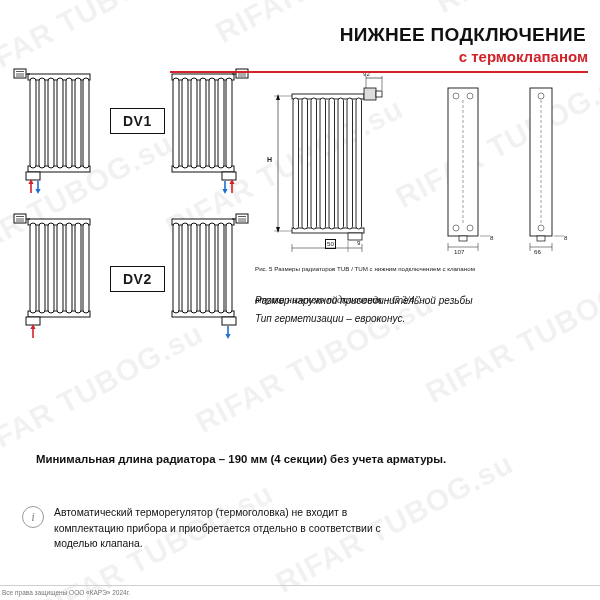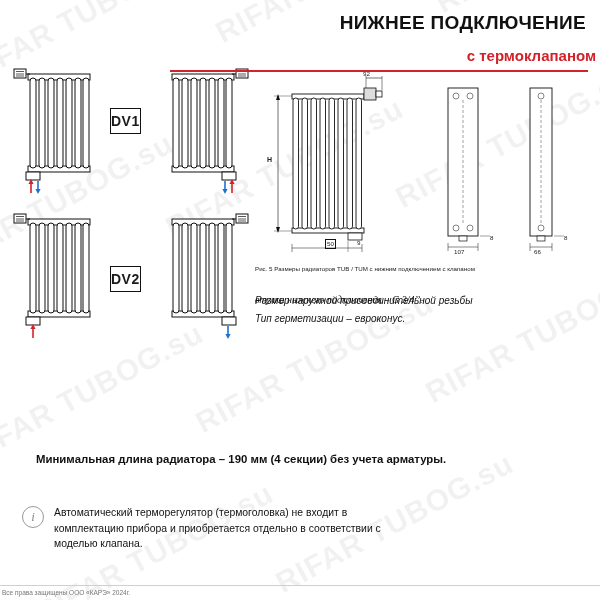--- a/index.html
+++ b/index.html
@@ -50,49 +50,50 @@
     text-align: right;
     z-index: 10;
   }
   .header .title-main {
     font-size: 19px;
     font-weight: bold;
     color: #111;
     letter-spacing: 0.3px;
     padding-right: 14px;
     line-height: 1.15;
+    margin-top: 12px;
   }
   .header .title-sub {
     font-size: 15px;
     font-weight: bold;
     color: #d3232a;
-    padding-right: 4px;
+    padding-right: 12px;
     line-height: 1.3;
-    margin-top: 12px;
+    margin-top: 1px;
   }
   .header .rule {
     margin-top: 5px;
     margin-left: 170px;
     margin-right: 12px;
     border-bottom: 2px solid #d3232a;
   }
 
   
   .schem {
     position: absolute;
     z-index: 8;
   }
   .label-box {
     position: absolute;
     z-index: 9;
     border: 1.5px solid #111;
     background: #fff;
     font-size: 14px;
     font-weight: bold;
-    padding: 4px 0;
+    padding: 4px 12px;
     letter-spacing: 0.5px;
   }
 
   
   .fig-caption {
     position: absolute;
     font-size: 6.2px;
     color: #222;
     z-index: 9;
     line-height: 1.25;

